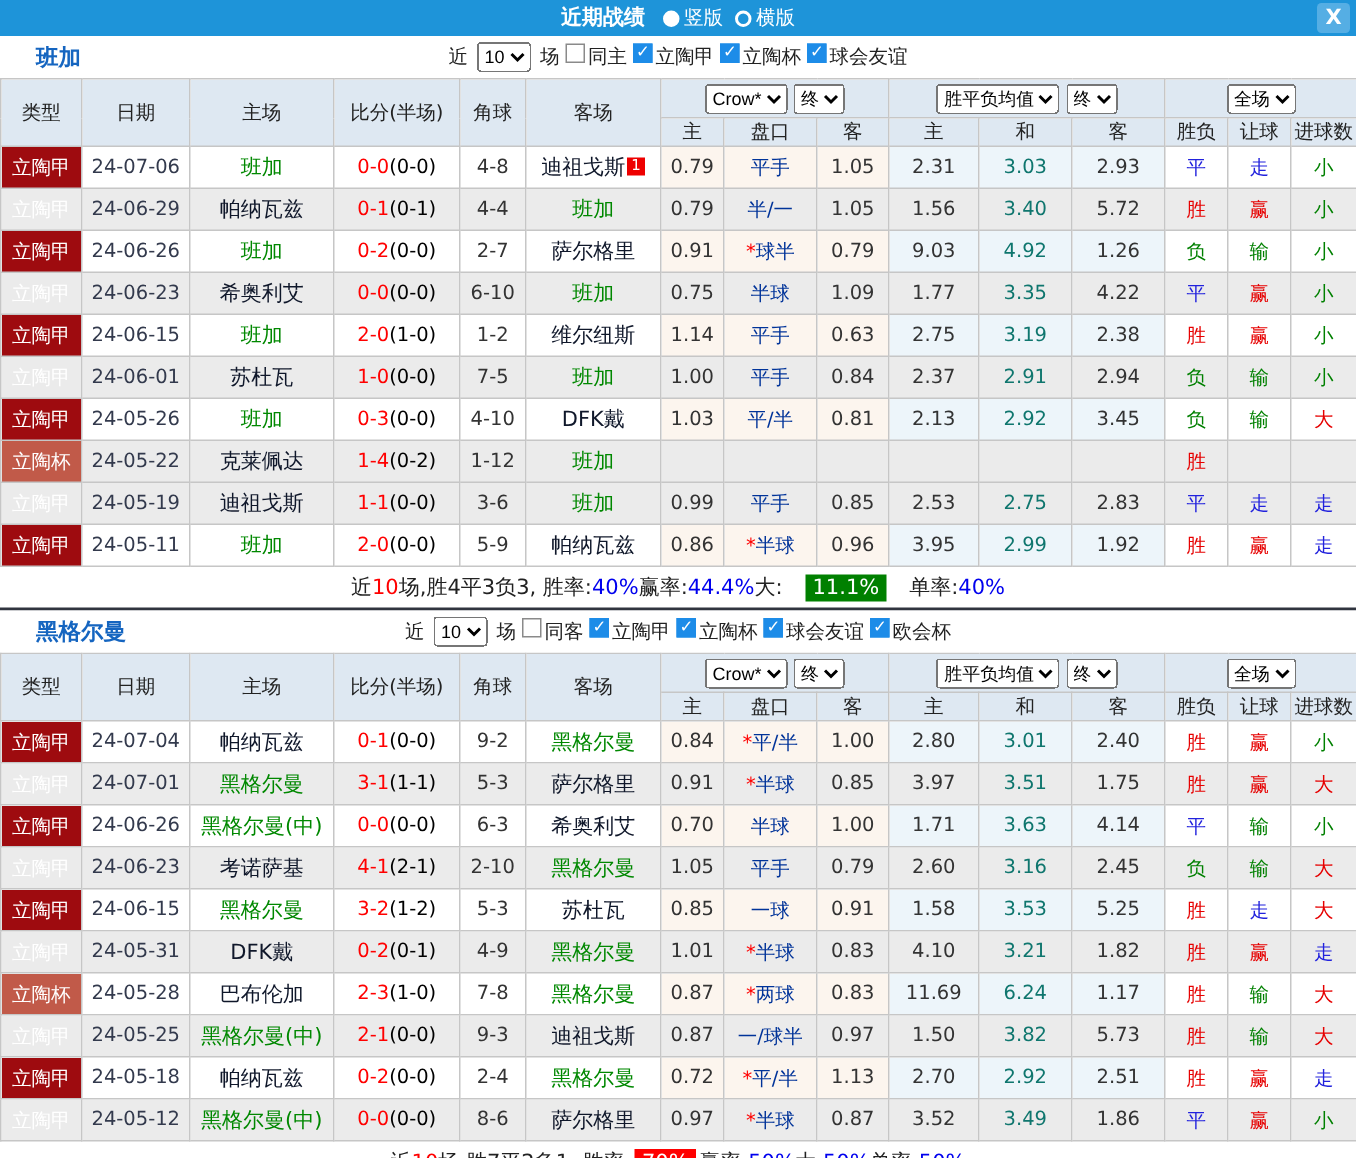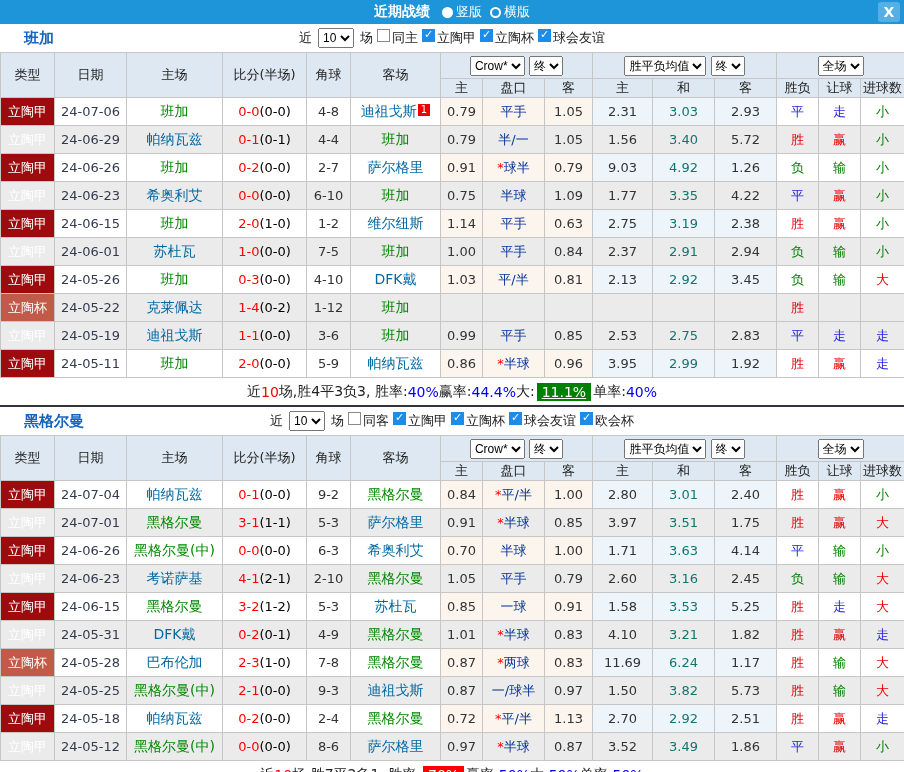--- a/index.html
+++ b/index.html
@@ -41,36 +41,36 @@
   .stats thead .ctrl-row th { height:26px; }
   .stats thead .sub-row th { height:19px; }
   .stats thead select { font-size:12px; height:20px; max-width:95%; }
   .stats tbody td { height:28px; font-size:13px; }
   .stats tbody tr.shade td { background:#ebebeb; }
   td.type { background:#9e0b0f; color:#fff; font-size:13px; }
   tr.shade td.type { background:#9e0b0f; }
   td.type.cup, tr.shade td.type.cup { background:#c15a49; }
   td.c-odds, tr.shade td.c-odds { background:#fcf5ee; }
   td.c-mean, tr.shade td.c-mean { background:#edf5fa; }
-  .team { color:#0369a1; font-size:14px; }
+  .team { color:#0f172a; font-size:14px; }
   .team.hl { color:#008800; }
   .score-main { color:#ff0000;text-align:right; }
   .score-half { color:#000000; }
   .date { color:#333a4d; }
   .hcap { color:#003399; }
   .hstar { color:#ff0000; }
   .mean-draw { color:#0f766e; }
   .badge { display:inline-block; background:#ee0000; color:#fff; font-size:10px;
     line-height:12px; padding:0 3px; margin-left:1px; vertical-align:3px; }
   .c-red { color:#e60000; } .c-blue { color:#2222dd; } .c-green { color:#008000; } .c-none { color:#333; }
   
   .summary { height:27px; display:flex; align-items:center; justify-content:center; font-size:14px; color:#222; }
   .summary .blue { color:#0000ee; }
   .summary .red { color:#ff0000; }
-  .summary .hl-green { background:#008000; color:#fff; padding:1px 5px; margin:0 2px;text-decoration:underline; }
+  .summary .hl-green { background:#008000; color:#fff; padding:1px 5px; margin:0 15px; }
   .summary .hl-red { background:#ff0000; color:#fff; padding:1px 5px; margin:0 2px; }
 </style>
 </head>
 <body>
 
 <div class="titlebar">
   <span class="title">近期战绩</span>
   <span class="radio on"></span>
   <span class="rlabel">竖版</span>
   <span class="radio"></span>

